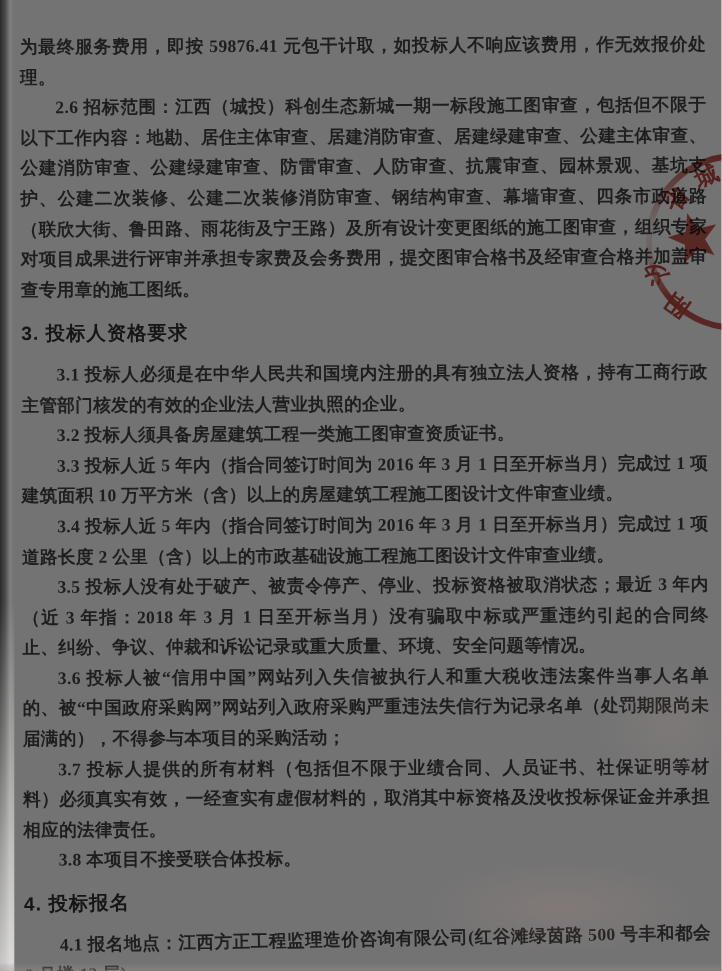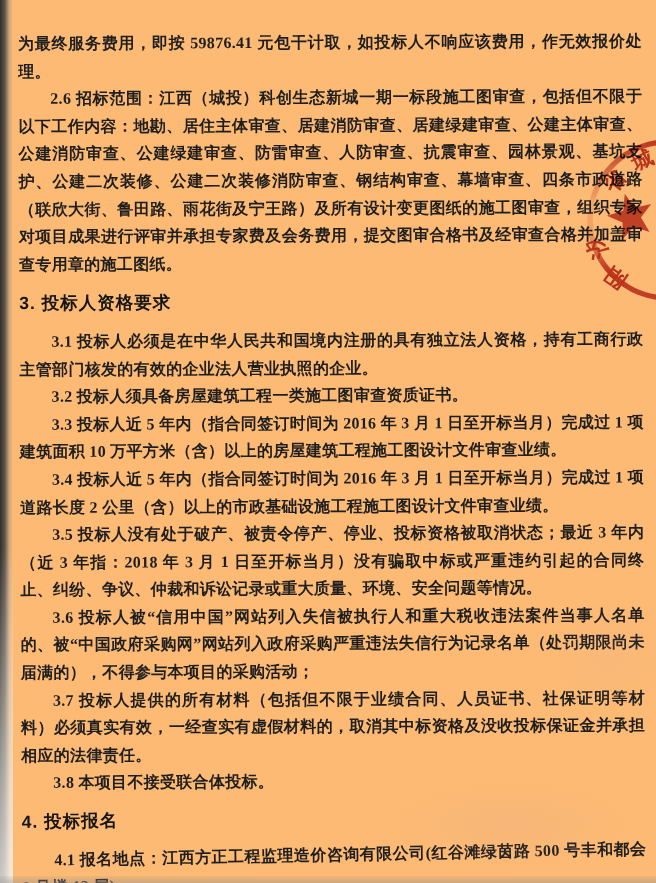--- a/index.html
+++ b/index.html
@@ -1,18 +1,18 @@
 <!DOCTYPE html>
 <html><head>
 <meta charset="utf-8">
 <style>
   html,body{margin:0;padding:0;background:#e8e6e2;}
   .page{
     position:relative;width:656px;height:883px;overflow:hidden;
-    background:#fdba74;
+    background:#737373;
     font-family:"Liberation Serif","DejaVu Serif",serif;
     color:#1e1e1e;
   }
   .scan-edge-left{
     position:absolute;left:0;top:0;width:13px;height:100%;
     background:
       linear-gradient(to bottom, rgba(255,255,255,0) 0%, rgba(252,251,248,0) 62%, rgba(252,251,248,.55) 88%, rgba(252,251,248,.75) 100%),
       linear-gradient(to right, rgba(38,38,38,.95) 0%, rgba(70,70,70,.85) 38%, rgba(140,140,140,.45) 70%, rgba(200,200,200,0) 100%);
   }
   .scan-edge-bottom{

